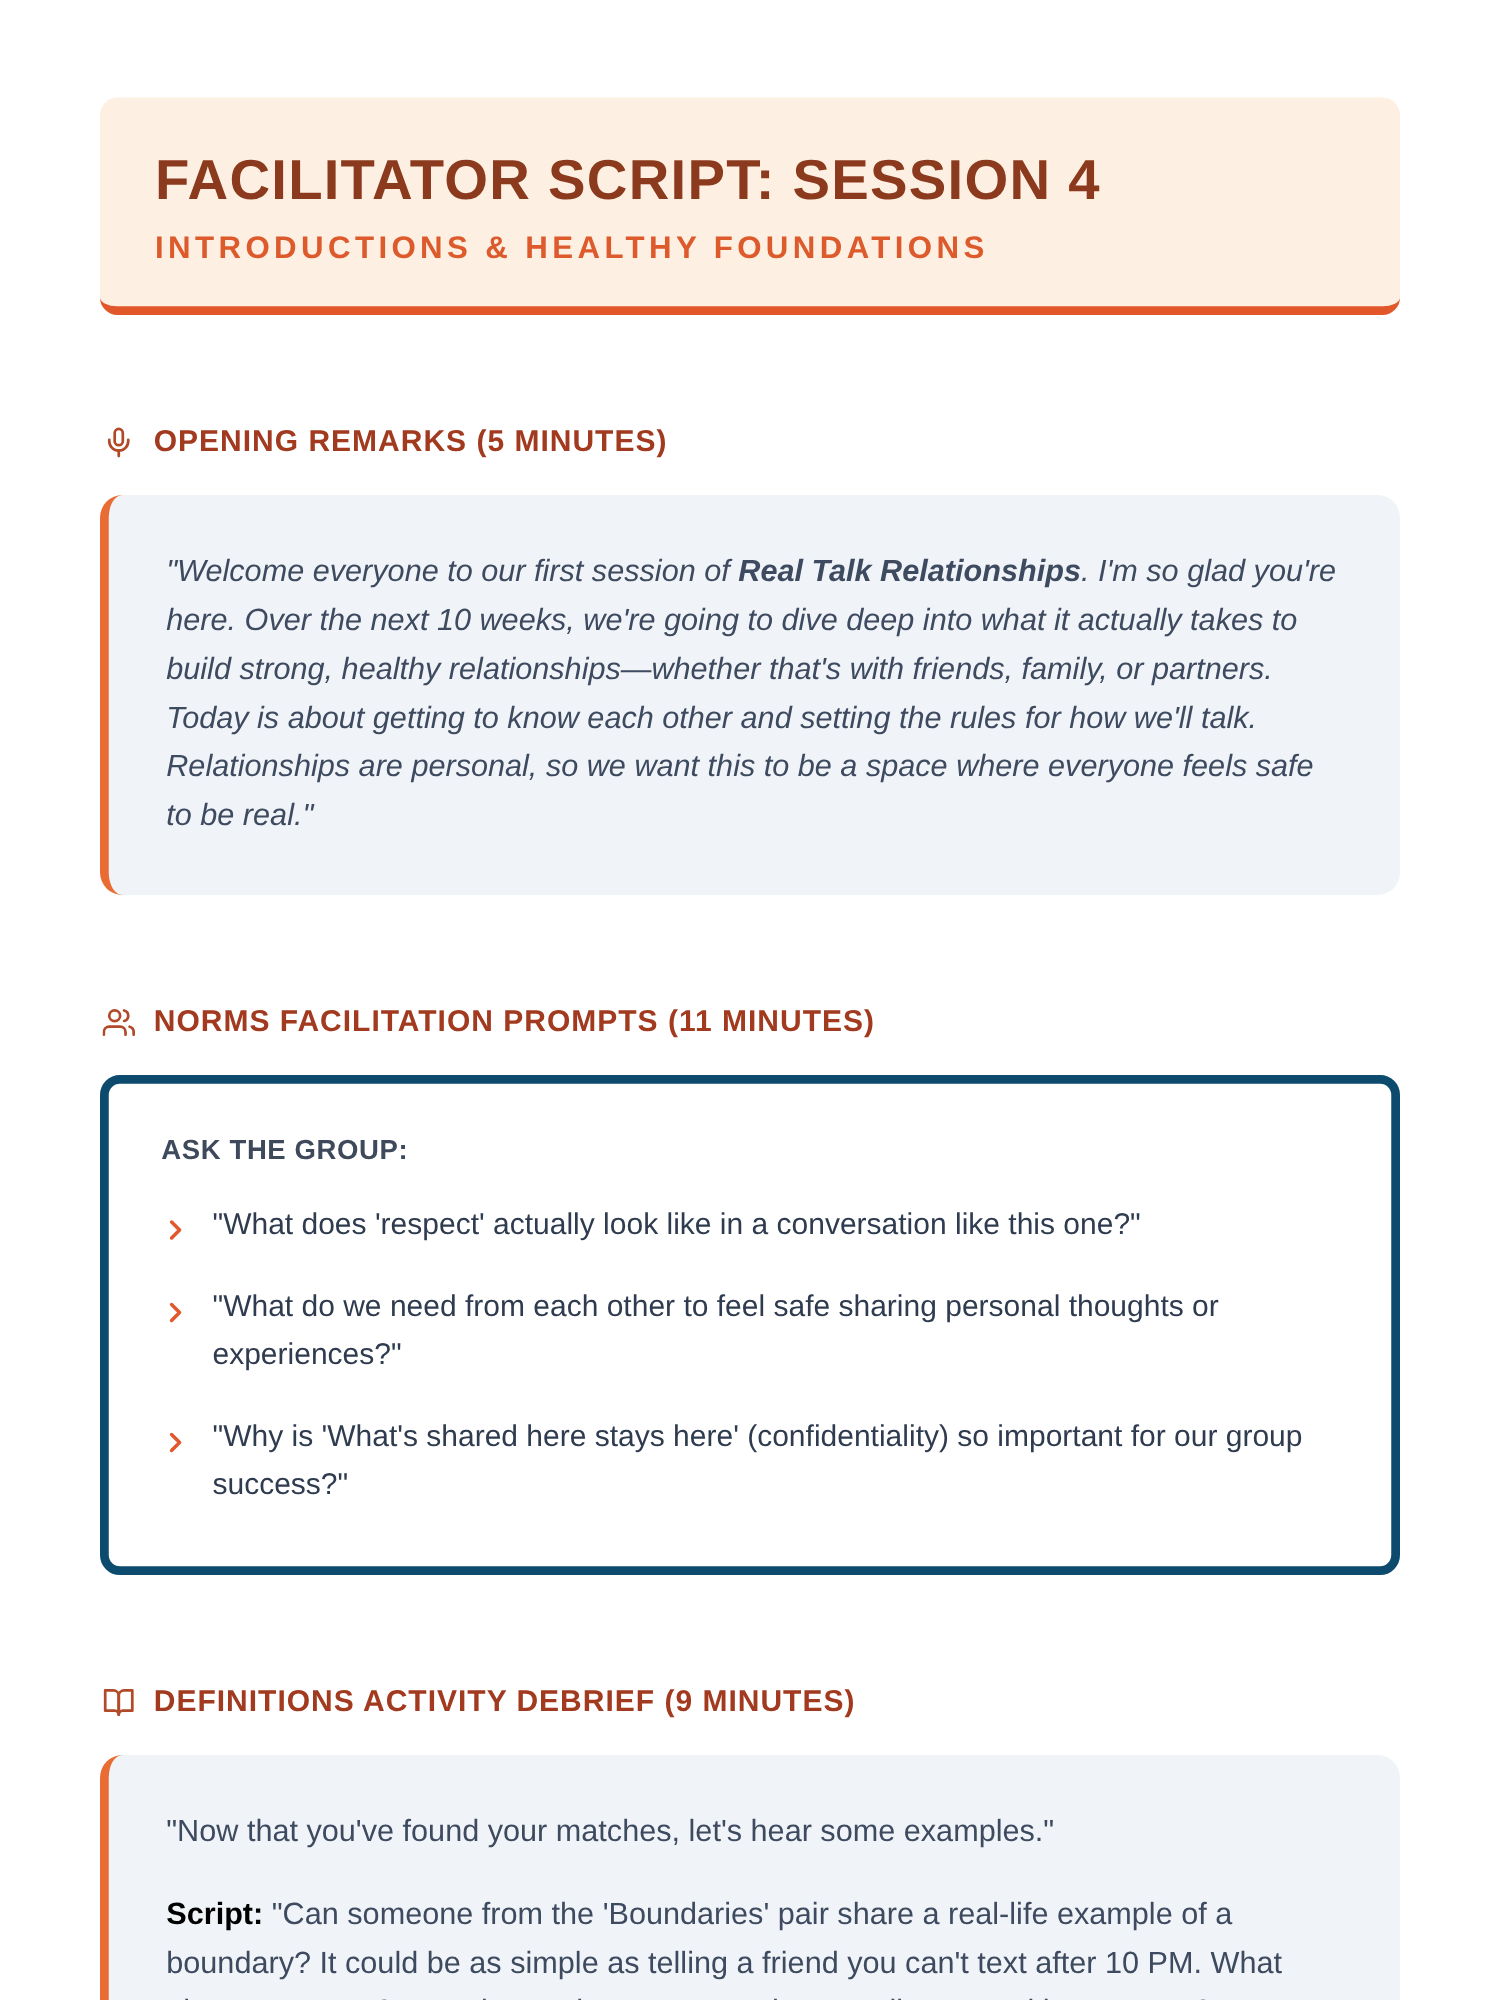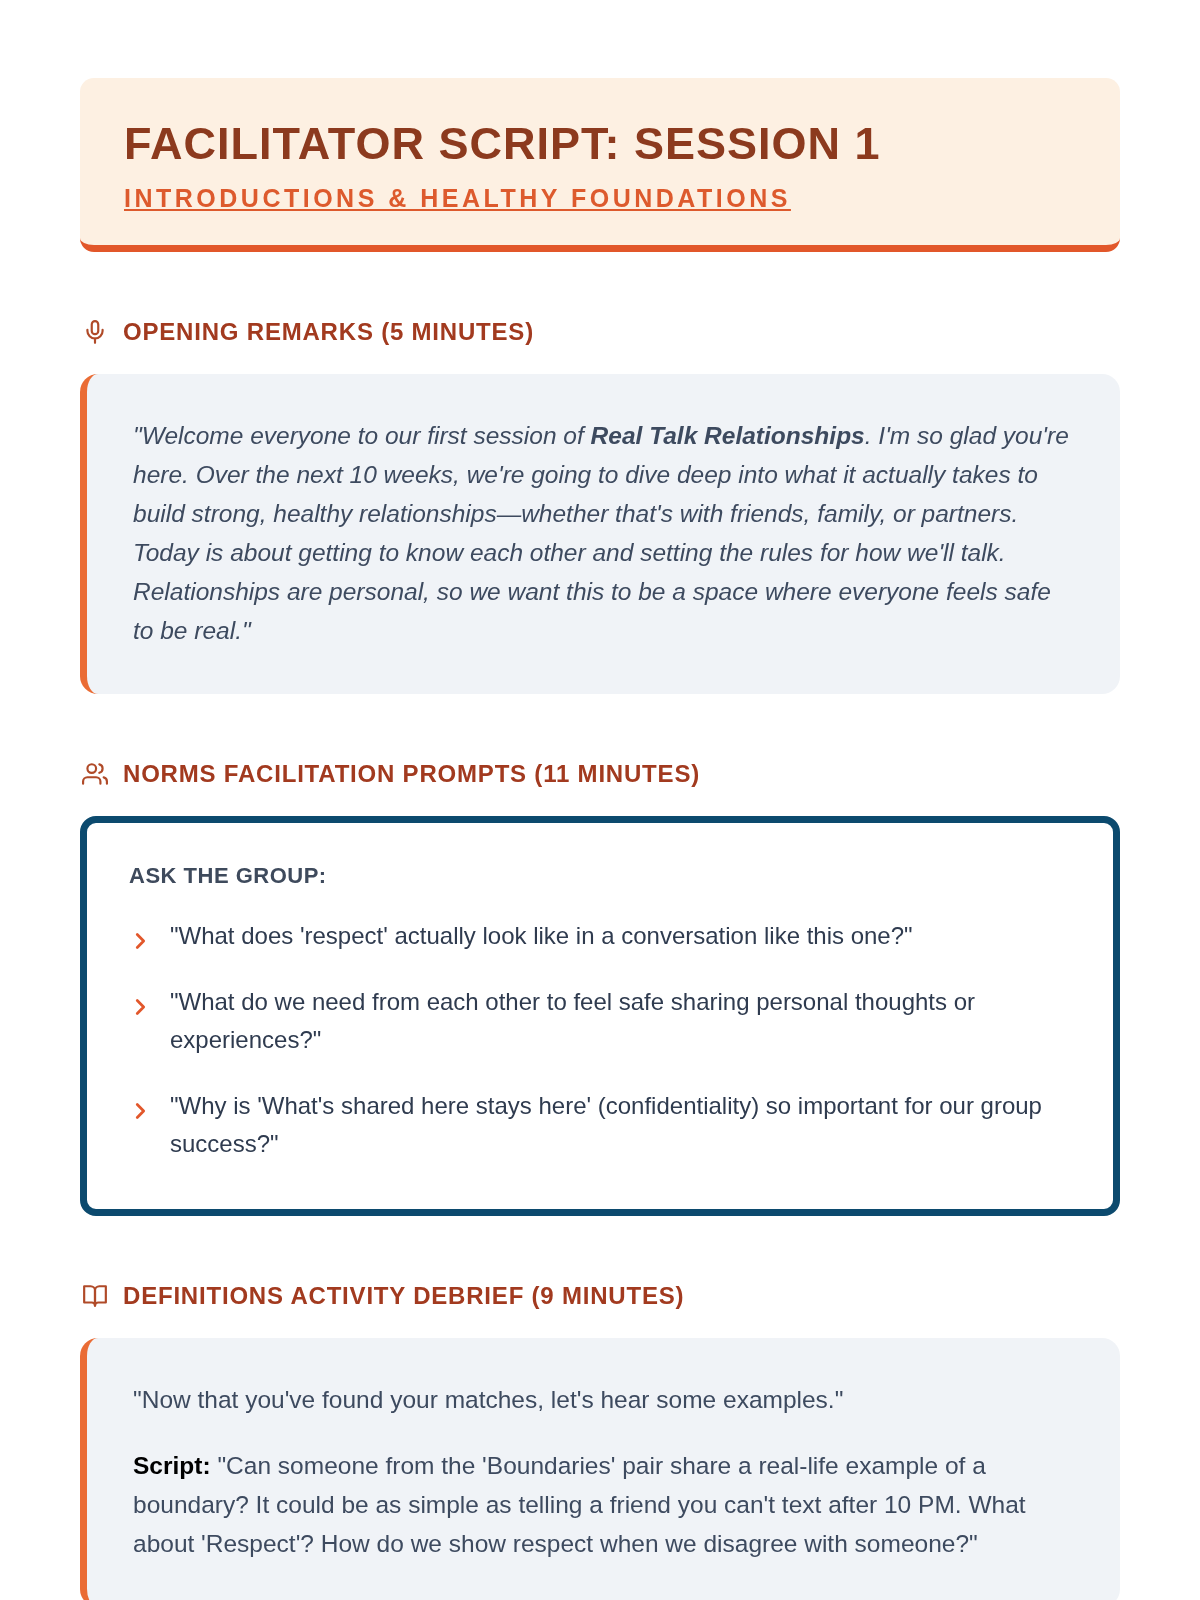--- a/index.html
+++ b/index.html
@@ -29,29 +29,28 @@
     font-weight: 800;
     letter-spacing: 1px;
     color: #8c3a1e;
   }
   .hero .subtitle {
     margin-top: 14px;
     font-size: 25px;
     font-weight: 700;
     letter-spacing: 3.5px;
     color: #dd5a2d;
-    text-decoration: underline;
   }
 
   
   .section-heading {
     display: flex;
     align-items: center;
     gap: 15px;
-    margin: 66px 0 28px 2px;
+    margin: 88px 0 28px 2px;
   }
   .section-heading .icon {
     display: inline-flex;
     width: 26px;
     height: 26px;
     flex: 0 0 auto;
   }
   .section-heading .icon svg {
     width: 26px;
     height: 26px;
@@ -124,21 +123,21 @@
     stroke-linejoin: round;
   }
   .prompt-text { margin: 0; }
 </style>
 </head>
 <body>
 
 <div class="page">
 
   <header class="hero">
-    <h1>FACILITATOR SCRIPT: SESSION 1</h1>
+    <h1>FACILITATOR SCRIPT: SESSION 4</h1>
     <div class="subtitle">INTRODUCTIONS &amp; HEALTHY FOUNDATIONS</div>
   </header>
 
   <section>
     <div class="section-heading">
       <span class="icon">
         <svg viewBox="0 0 24 24" aria-hidden="true">
           <path d="M12 2a3 3 0 0 1 3 3v6a3 3 0 0 1-6 0V5a3 3 0 0 1 3-3z"></path>
           <path d="M19 10v1a7 7 0 0 1-14 0v-1"></path>
           <line x1="12" y1="18" x2="12" y2="22"></line>

